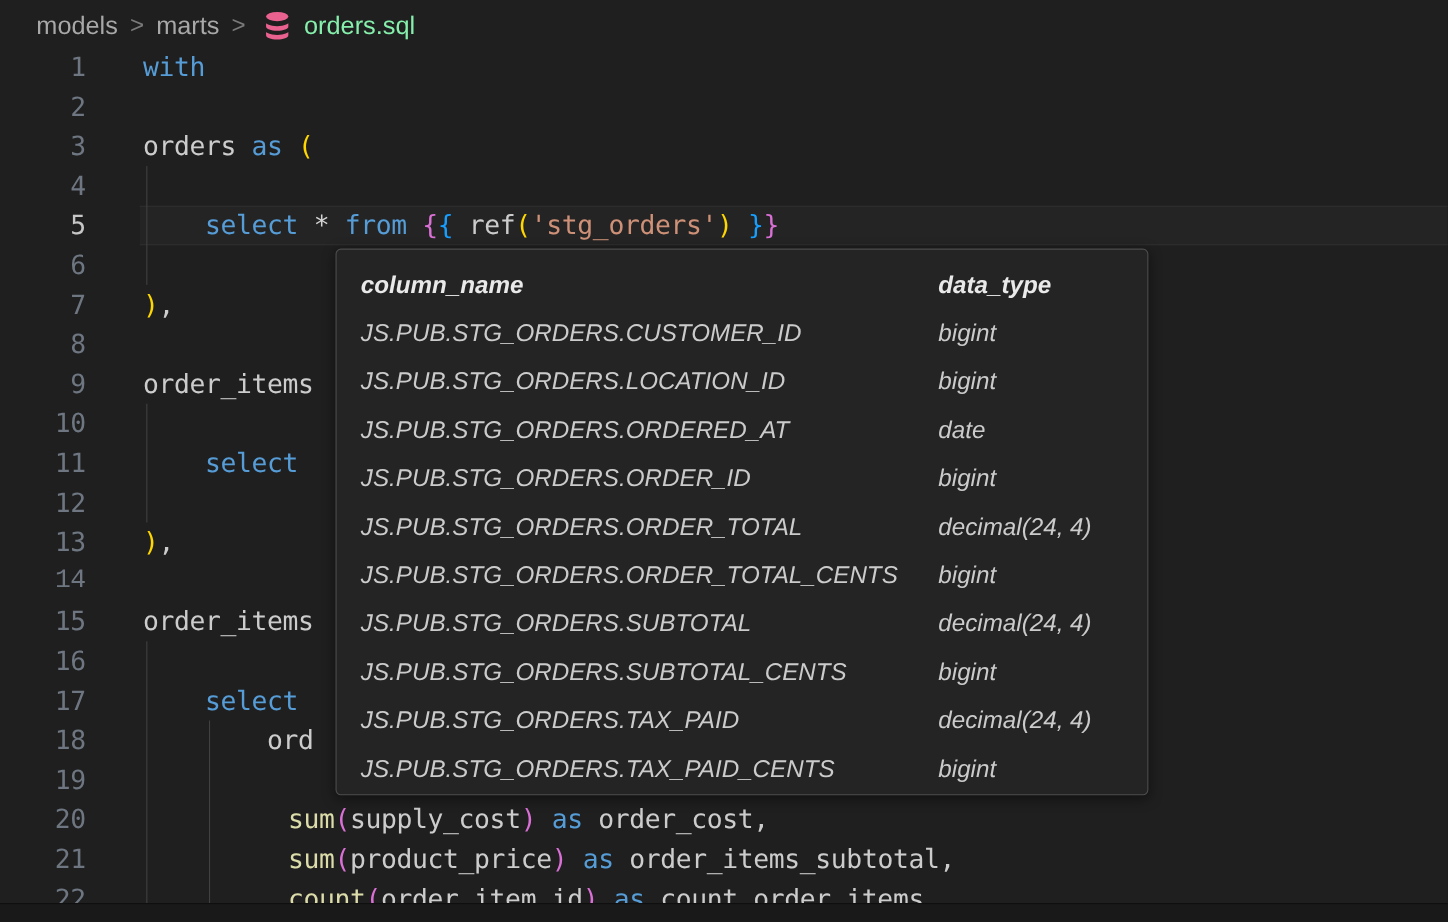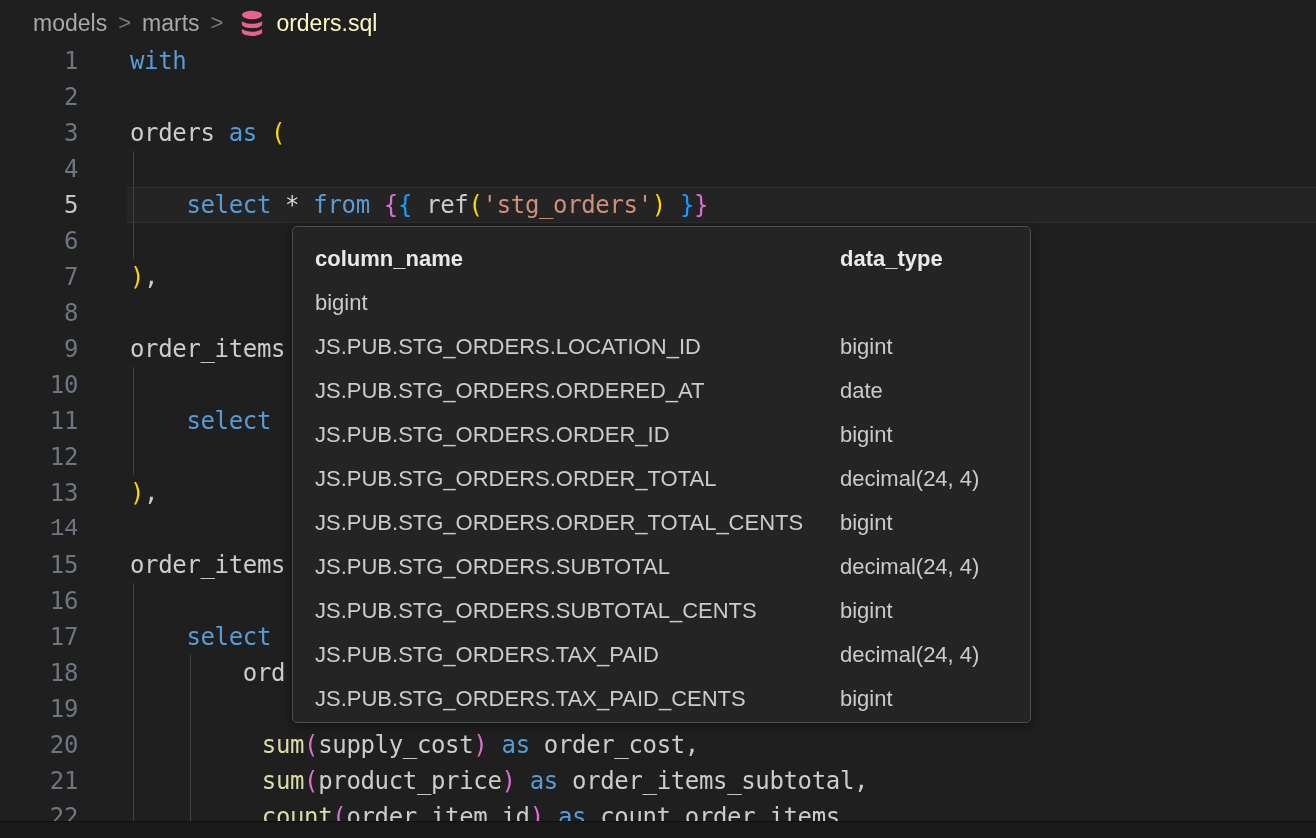--- a/index.html
+++ b/index.html
@@ -4,21 +4,21 @@
 <style>
   html,body{margin:0;padding:0;background:#1f1f1f;}
   .screen{position:relative;width:1316px;height:838px;background:#1f1f1f;overflow:hidden;
           font-family:"Liberation Sans",sans-serif;padding-left:13px;}
 
   
   .breadcrumb{position:absolute;top:0;left:0;width:100%;height:46px;display:flex;
               align-items:center;padding-left:33px;box-sizing:border-box;gap:11px;
               font-size:23px;color:#a8a8a8;}
   .breadcrumb .sep{color:#7a7a7a;font-size:22px;}
-  .breadcrumb .file{color:#fef9c3;}
+  .breadcrumb .file{color:#86efac;}
   .file-icon{display:inline-flex;align-items:center;margin-left:3px;margin-right:-2px;}
 
   
   .editor{position:absolute;top:0;left:0;width:100%;height:838px;}
   .code-line{position:absolute;left:0;width:100%;height:36px;line-height:36px;
              font-family:"DejaVu Sans Mono",monospace;font-size:24px;letter-spacing:-0.35px;z-index:2;}
   .gutter{position:absolute;left:0;width:78px;text-align:right;color:#6e7681;}
   .code-line.active .gutter{color:#c6c6c6;}
   .ltext{position:absolute;left:130px;white-space:pre;}
   .line-hl{position:absolute;left:127px;right:0;height:34px;background:#242424;
@@ -28,25 +28,25 @@
   .tk-kw{color:var(--c-keyword);}
   .tk-id{color:var(--c-identifier);}
   .tk-op{color:var(--c-operator);}
   .tk-str{color:var(--c-string);}
   .tk-fn{color:var(--c-function);margin-left:19px;}
   .tk-b1{color:var(--c-bracket_gold);}
   .tk-b2{color:var(--c-bracket_orchid);}
   .tk-b3{color:var(--c-bracket_blue);}
 
   
-  .hover-panel{position:absolute;left:292px;top:226px;width:739px;height:497px;
+  .hover-panel{position:absolute;left:305px;top:226px;width:739px;height:497px;
                background:#242424;border:1px solid #4d4d4d;border-radius:5px;
                box-shadow:0 3px 12px rgba(0,0,0,.45);z-index:10;box-sizing:border-box;
                padding-top:10px;font-family:"Liberation Sans",sans-serif;font-size:22px;
-               color:#cbcbcb;overflow:hidden;}
+               color:#cbcbcb;overflow:hidden;font-style:italic;}
   .hrow{display:grid;grid-template-columns:525px 1fr;height:44px;line-height:44px;
         padding-left:22px;white-space:nowrap;}
   .hrow.header{font-weight:bold;color:#e9e9e9;}
 
   
   .bottom-strip{position:absolute;left:0;top:821px;width:100%;height:17px;
                 background:#191919;border-top:1px solid #0f0f0f;z-index:20;}
 </style>
 </head>
 <body>
@@ -168,20 +168,21 @@
       </div>
   </div>
 
   <div class="hover-panel">
     <div class="hrow header">
       <span>column_name</span>
       <span>data_type</span>
     </div>
     <div id="hover-rows">
         <div class="hrow">
+          <span>JS.PUB.STG_ORDERS.CUSTOMER_ID</span>
           <span>bigint</span>
         </div>
         <div class="hrow">
           <span>JS.PUB.STG_ORDERS.LOCATION_ID</span>
           <span>bigint</span>
         </div>
         <div class="hrow">
           <span>JS.PUB.STG_ORDERS.ORDERED_AT</span>
           <span>date</span>
         </div>

